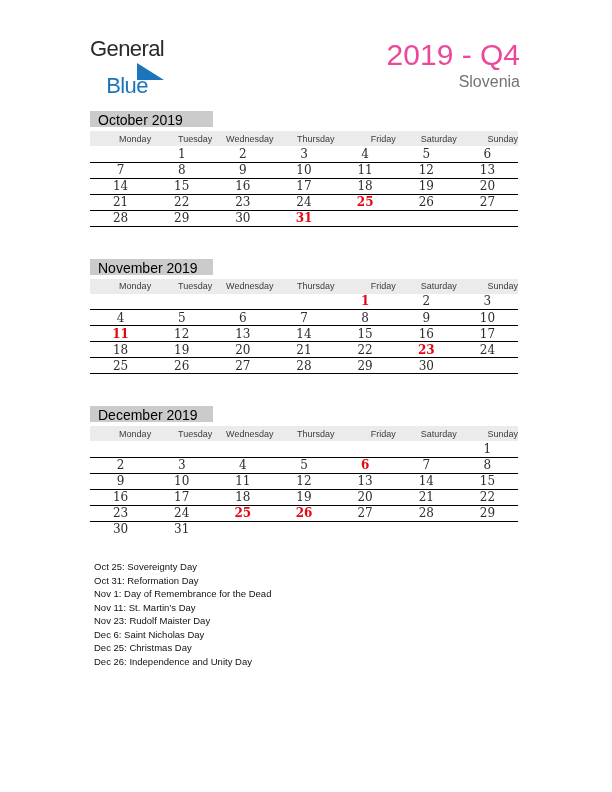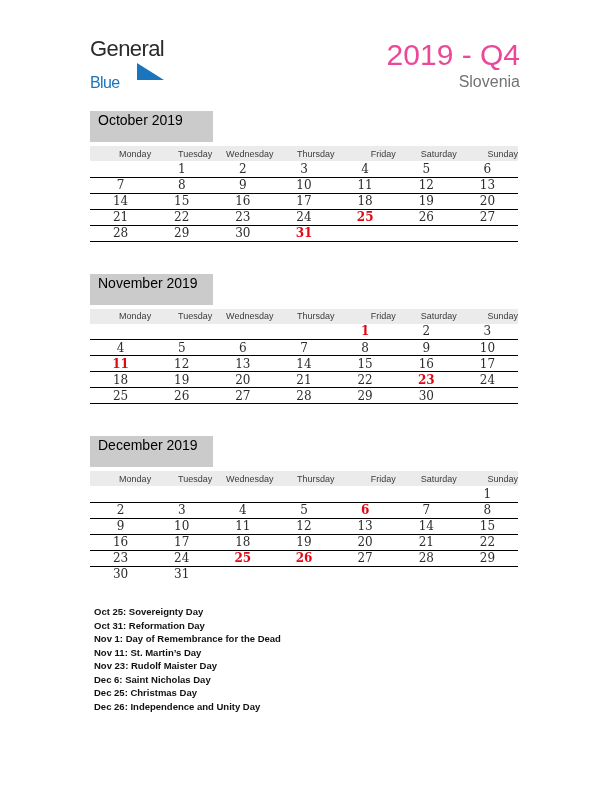--- a/index.html
+++ b/index.html
@@ -26,22 +26,22 @@
   .logo { display: inline-block; }
   .logo-row1 { display: flex; align-items: flex-end; flex-direction: column; }
   .logo-general {
     font-size: 22px;
     color: #2a2a2a;
     letter-spacing: -0.6px;
     line-height: 1.0;
   }
   .logo-flag { margin: 3px 0 0 1px; display: block; }
   .logo-blue {
-    text-align: left;
-    font-size: 16px;
+    text-align: center;
+    font-size: 22px;
     color: #1b75bc;
     letter-spacing: -0.6px;
     line-height: 1.0;
     margin-top: -5px;
   }
   .title-block { text-align: right; }
   .quarter {
     font-size: 30px;
     color: #ec4899;
     line-height: 1.1;
@@ -54,21 +54,21 @@
 
   
   .month { margin-bottom: 32px; }
   .month:nth-of-type(3) { margin-bottom: 12px; }
   .month-title {
     width: 123px;
     background: #cbcbcb;
     color: #000;
     font-size: 14px;
     line-height: 19px;
-    height: 31px;
+    height: 16px;
     padding: 0 0 0 8px;
     margin-bottom: 4px;
   }
   table.cal {
     width: 428px;
     border-collapse: collapse;
     table-layout: fixed;
   }
   table.cal thead th {
     background: #ebebeb;
@@ -87,21 +87,21 @@
     font-family: "DejaVu Serif", serif;
     font-size: 12px;
     color: #2d2d2d;
     border-bottom: 1px solid #000;
   }
   
   table.cal tbody tr:nth-child(6) td { border-bottom: none; }
   table.cal td.red { color: #e30613; font-weight: bold; }
 
   
-  .holidays { margin-top: 23px; padding-left: 4px; font-weight: bold; }
+  .holidays { margin-top: 23px; padding-left: 4px; }
   .holiday {
     font-size: 9.5px;
     line-height: 13.5px;
     color: #111;
   }
 </style>
 </head>
 <body>
 
 <div class="page">

